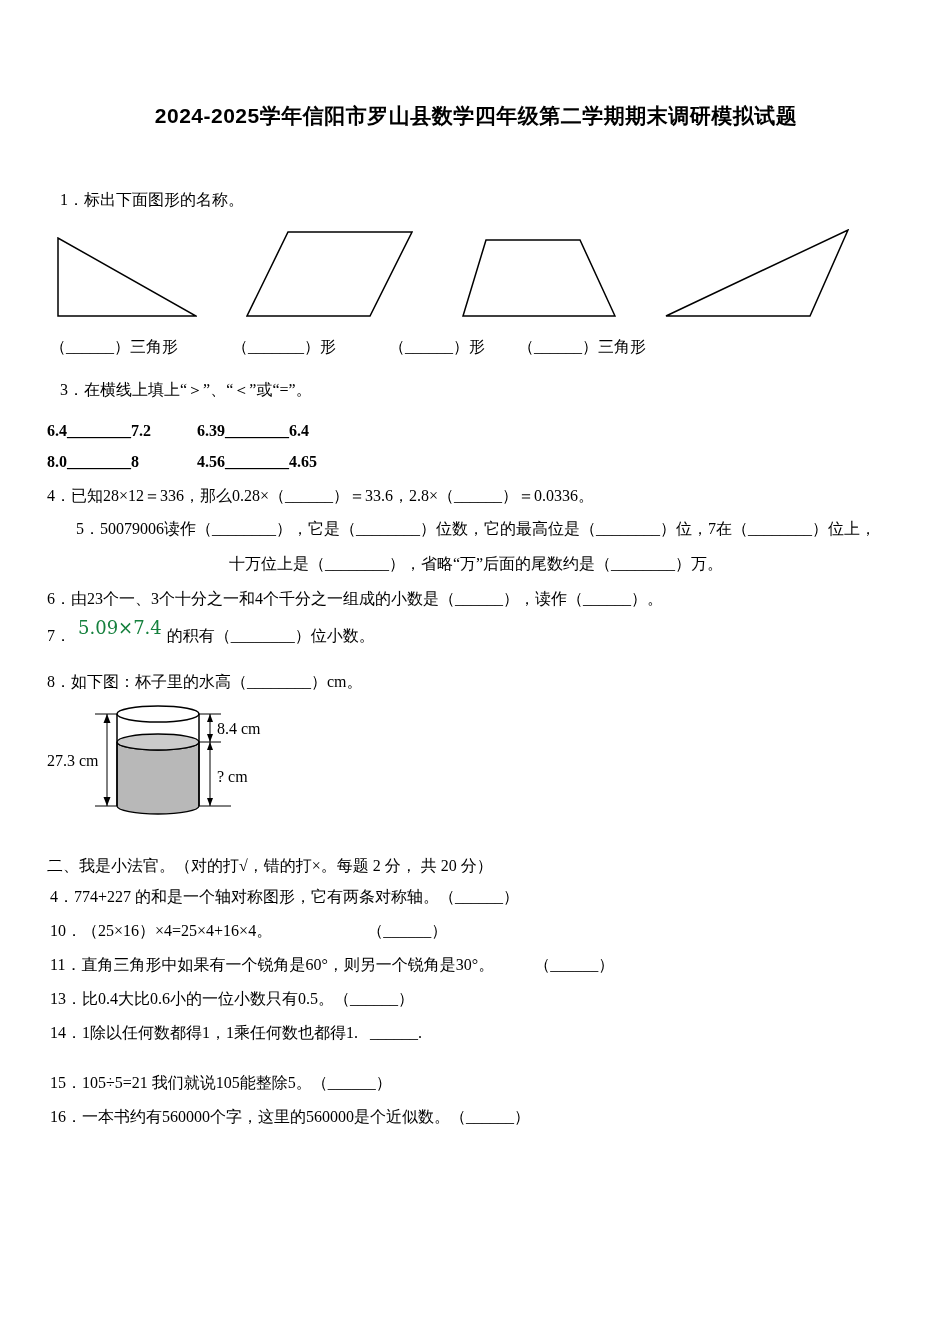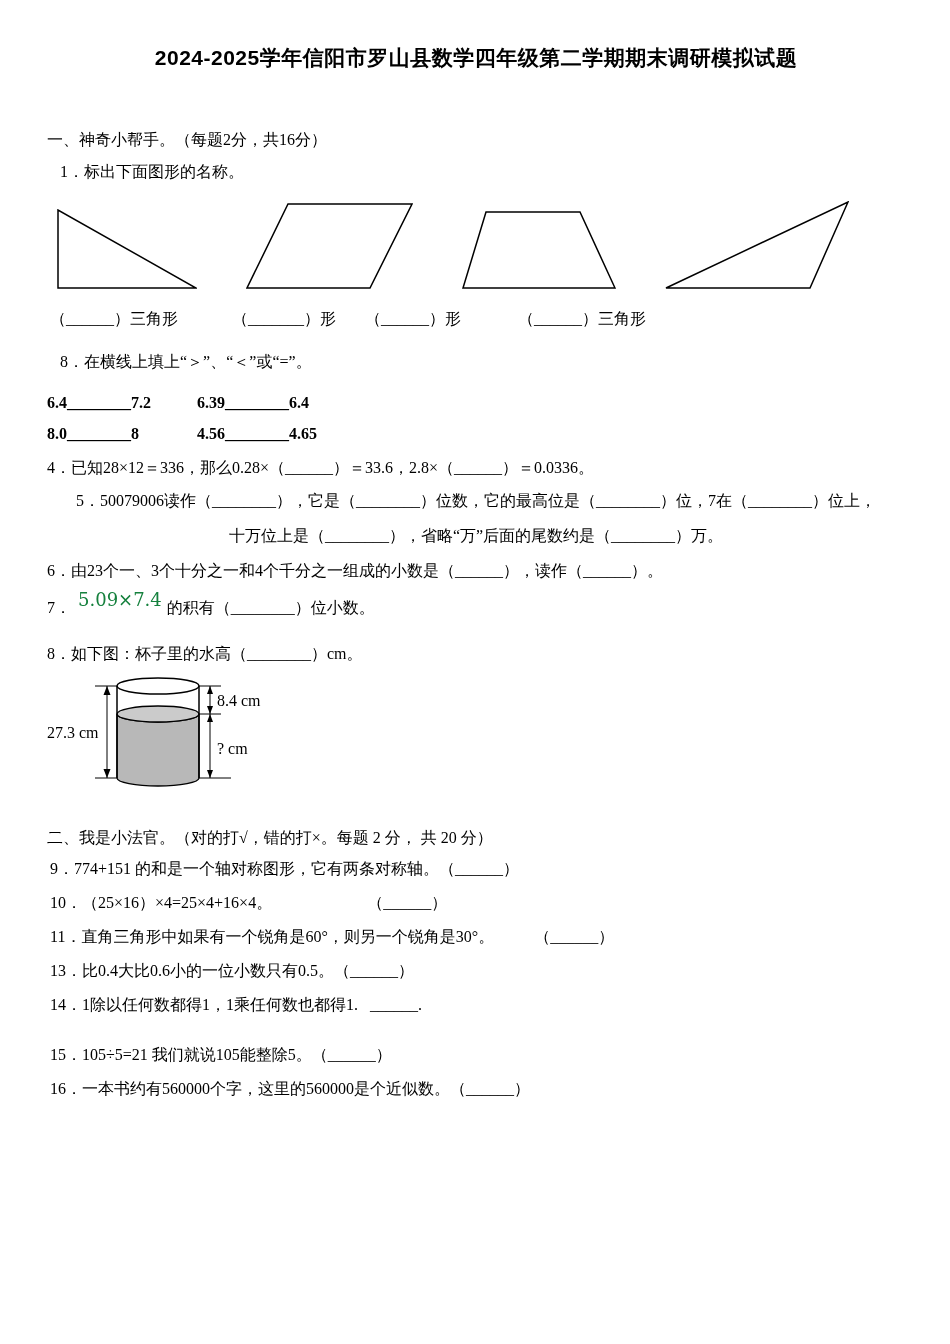--- a/index.html
+++ b/index.html
@@ -4,21 +4,21 @@
 <style>
   html, body { margin: 0; padding: 0; }
   body {
     width: 950px; height: 1344px;
     background: #ffffff; color: #000;
     font-family: "Liberation Serif", "DejaVu Serif", serif;
   }
   .page {
     position: relative;
     width: 950px; height: 1344px;
-    padding: 44px 45px 40px 47px;
+    padding: 102px 45px 40px 47px;
     box-sizing: border-box;
     overflow: hidden;
   }
   .title {
     font-family: "Liberation Sans", "DejaVu Sans", sans-serif;
     font-size: 21px; font-weight: 700;
     text-align: center;
     margin: 0 0 58px 0;
     letter-spacing: 0.5px;
   }
@@ -35,21 +35,21 @@
     display: flex; align-items: flex-end; gap: 49px;
     height: 90px; padding-left: 10px;
     margin: 14px 0 20px 0;
   }
   .shapes svg { display: block; }
   .shapes polygon { fill: #fff; stroke: #000; stroke-width: 1.5; }
 
   .shape-labels { position: relative; height: 25px; margin: 0 0 16px 0; font-size: 16px; }
   .shape-labels span { position: absolute; top: 0; white-space: nowrap; }
   .sl-0 { left: 3px; }  .sl-1 { left: 185px; }
-  .sl-2 { left: 318px; } .sl-3 { left: 471px; }
+  .sl-2 { left: 342px; } .sl-3 { left: 471px; }
 
   .cmp { font-size: 16px; font-weight: 700; margin: 0 0 13px 0; white-space: nowrap; }
   .cmp .c1 { display: inline-block; width: 146px; }
 
   .formula {
     color: #15803d;
     font-family: "DejaVu Serif", serif;
     font-size: 18px;
     position: relative; top: -7px;
     padding: 0 5px 0 7px;
@@ -65,21 +65,20 @@
   .blank-xs { margin-left: 12px; }
   .mt-lg { margin-top: 26px; }
 </style>
 </head>
 <body>
 
 <div class="page">
 
   <h1 class="title">2024-2025学年信阳市罗山县数学四年级第二学期期末调研模拟试题</h1>
 
-  <p class="sec">一、神奇小帮手。（每题2分，共16分）</p>
 
   <p class="q ind q2">1．标出下面图形的名称。</p>
 
   <div class="shapes">
     <svg width="140" height="80" viewBox="0 0 140 80">
       <polygon points="1,1 1,79 139,79"></polygon>
     </svg>
     <svg width="167" height="86" viewBox="0 0 167 86">
       <polygon points="42,1 166,1 124,85 1,85"></polygon>
     </svg>
@@ -91,21 +90,21 @@
     </svg>
   </div>
 
   <div class="shape-labels">
     <span class="sl-0">（______）三角形</span>
     <span class="sl-1">（_______）形</span>
     <span class="sl-2">（______）形</span>
     <span class="sl-3">（______）三角形</span>
   </div>
 
-  <p class="q ind q3">8．在横线上填上“＞”、“＜”或“=”。</p>
+  <p class="q ind q3">3．在横线上填上“＞”、“＜”或“=”。</p>
 
   <p class="cmp">
     <span class="c1">6.4________7.2</span>
     <span>6.39________6.4</span>
   </p>
   <p class="cmp">
     <span class="c1">8.0________8</span>
     <span>4.56________4.65</span>
   </p>
 
@@ -147,21 +146,21 @@
       <ellipse cx="111" cy="16" rx="41" ry="8" fill="none" stroke="#000" stroke-width="1.5"></ellipse>
       <text x="0" y="68">27.3 cm</text>
       <text x="170" y="36">8.4 cm</text>
       <text x="170" y="84">? cm</text>
     </svg>
   </div>
 
   <p class="sec sec2">二、我是小法官。（对的打√，错的打×。每题 2 分， 共 20 分）</p>
 
   <p class="tf">
-    <span>9．774+151 的和是一个轴对称图形，它有两条对称轴。</span><span>（______）</span>
+    <span>4．774+227 的和是一个轴对称图形，它有两条对称轴。</span><span>（______）</span>
   </p>
   <p class="tf">
     <span>10．（25×16）×4=25×4+16×4。</span><span class="blank-lg">（______）</span>
   </p>
   <p class="tf">
     <span>11．直角三角形中如果有一个锐角是60°，则另一个锐角是30°。</span><span class="blank-sm">（______）</span>
   </p>
   <p class="tf">
     <span>13．比0.4大比0.6小的一位小数只有0.5。</span><span>（______）</span>
   </p>

